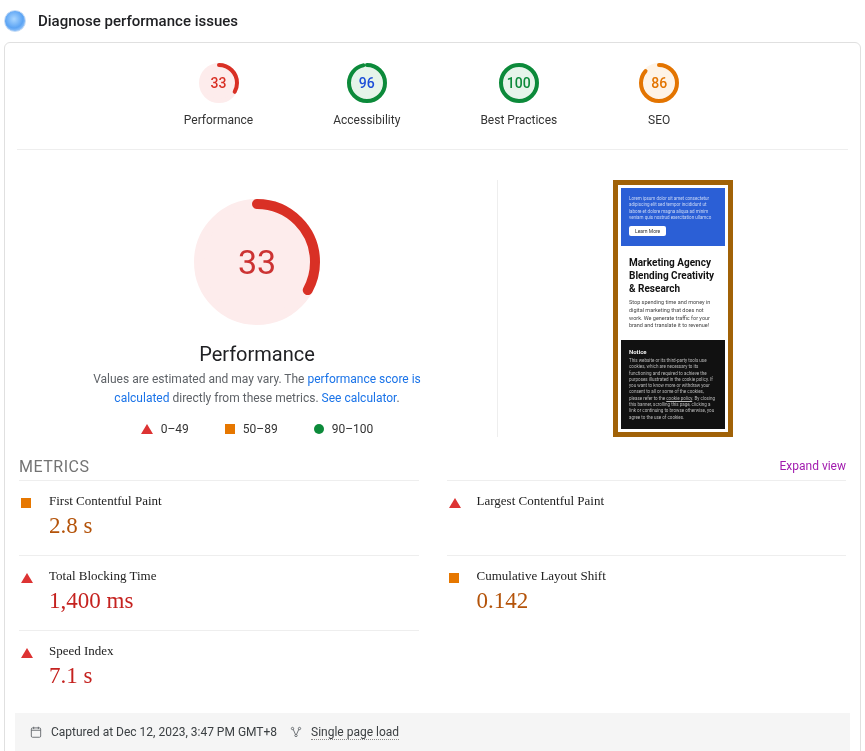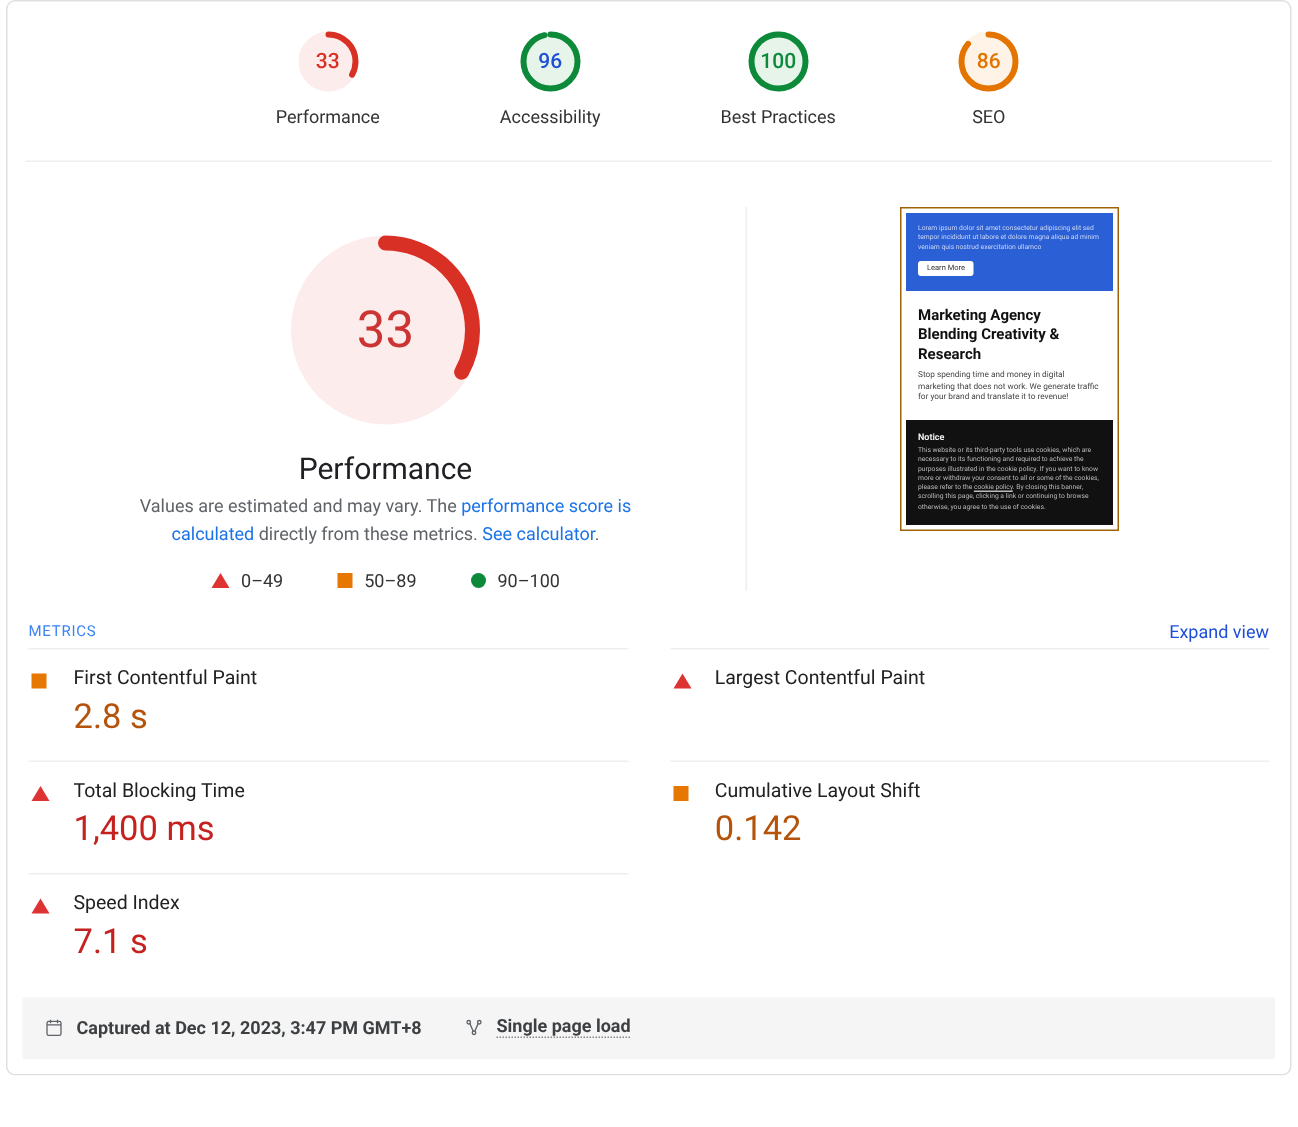--- a/index.html
+++ b/index.html
@@ -23,55 +23,59 @@
   .bigfill { position:absolute; inset:10px; background:#fdecec; border-radius:50%; z-index:-1;}
   .perf-title { font-size: 20px; color: #202124; margin-top: 16px; }
   .desc { font-size: 12px; color: #5f6368; text-align: center; margin-top: 4px; line-height: 1.6; max-width: 360px; }
   .desc a { color: #1a73e8; text-decoration: none; cursor:pointer; }
   .legend { display: flex; gap: 36px; margin-top: 14px; font-size: 12px; color: #333; }
   .legend span { display: flex; align-items: center; gap: 8px; }
   .tri-red { width:0; height:0; border-left:6px solid transparent; border-right:6px solid transparent; border-bottom:10px solid #d33; display:inline-block; }
   .sq-orange { width:10px; height:10px; background:#e67700; display:inline-block; }
   .dot-green { width:10px; height:10px; border-radius:50%; background:#0c8a3a; display:inline-block; }
   .mid-right { width: 350px; display:flex; justify-content:center; align-items:flex-start; }
-  .preview { width: 146px; border:1px solid #a16207; background:#fff; padding:3px; }
+  .preview { width: 120px; border:5px solid #a16207; background:#fff; padding:3px; }
   .pv-hero { background:#2b5fd6; color:#fff; padding:8px 8px 10px; }
   .pv-hero .tiny { font-size:4.5px; line-height:1.4; color:#cbd8f5; }
   .pv-btn { background:#fff; color:#333; font-size:5px; padding:2px 6px; display:inline-block; border-radius:2px; margin-top:4px; }
   .pv-body { padding:10px 8px; }
   .pv-body h4 { font-size:10px; font-weight:700; line-height:1.3; color:#111; }
   .pv-body p { font-size:5.5px; color:#444; margin-top:4px; line-height:1.4; }
   .pv-foot { background:#111; color:#bbb; padding:8px; }
   .pv-foot h5 { font-size:6px; color:#eee; margin-bottom:3px; }
   .pv-foot p { font-size:4.5px; line-height:1.4; }
   .pv-foot u { text-decoration: underline; }
   .metrics-head { display:flex; justify-content:space-between; align-items:center; padding: 4px 14px; margin-top: 4px; }
-  .metrics-head .lbl { font-size: 10px; color:#3b82f6; letter-spacing: 0.5px; }
-  .metrics-head .exp { font-size:12px; color:#1d4ed8; cursor:pointer; }
-  .metrics-grid { display:grid; grid-template-columns: 1fr 1fr; column-gap: 28px; padding: 0 14px; }
+  .metrics-head .lbl { font-size: 16px; color:#737373; letter-spacing: 0.5px; }
+  .metrics-head .exp { font-size:12px; color:#a21caf; cursor:pointer; }
+  .metrics-grid { display:grid; grid-template-columns: 1fr 1fr; column-gap: 28px; padding: 0 14px; font-family: Liberation Serif, serif; }
   .mrow { display:flex; gap: 12px; border-top: 1px solid #eee; padding: 12px 2px 16px; }
   .mrow .mic { width:16px; padding-top:3px; }
   .mname { font-size: 13px; color:#212121; }
   .mval { font-size: 23px; margin-top: 4px; }
   .val-red { color:#c5221f; }
   .val-orange { color:#b45309; }
   .footer { background:#f5f5f5; margin: 8px 10px 10px; padding: 12px 14px 14px; font-size:12px; color:#3c4043; }
-  .frow { display:flex; gap:20px; margin-bottom: 10px; flex-wrap:wrap;font-weight:bold; }
+  .frow { display:flex; margin-bottom: 10px; flex-wrap:wrap; }
   .frow:last-child { margin-bottom:0; }
   .fitem { display:flex; align-items:center; gap:8px; }
   .fitem.wide1 { width: 260px; }
   .fitem.wide2 { width: 284px; }
   .dotted { border-bottom: 1px dotted #888; cursor:pointer; }
   .ficon { width:14px; height:14px; display:inline-flex; align-items:center; justify-content:center; }
   .ficon svg { width:14px; height:14px; stroke:#5f6368; fill:none; stroke-width:1.5; }
 </style>
 </head>
 <body>
 
 <div class="page">
+  <div class="header">
+    <div class="header-icon"></div>
+    <h1>Diagnose performance issues</h1>
+  </div>
 
   <div class="card">
 
     <div class="gauges">
         <div class="gauge">
           <div class="gwrap"><svg width="44" height="44">
               <circle cx="22" cy="22" r="18" stroke="#fdecec" stroke-width="4" fill="#fdecec"></circle>
               <circle cx="22" cy="22" r="18" stroke="#d93025" stroke-width="4" fill="none" stroke-dasharray="113.09733552923255" stroke-dashoffset="75.7752148045858" stroke-linecap="round"></circle>
             </svg><div class="num" style="color:#d93025">33</div></div>
           <div class="glabel">Performance</div>

